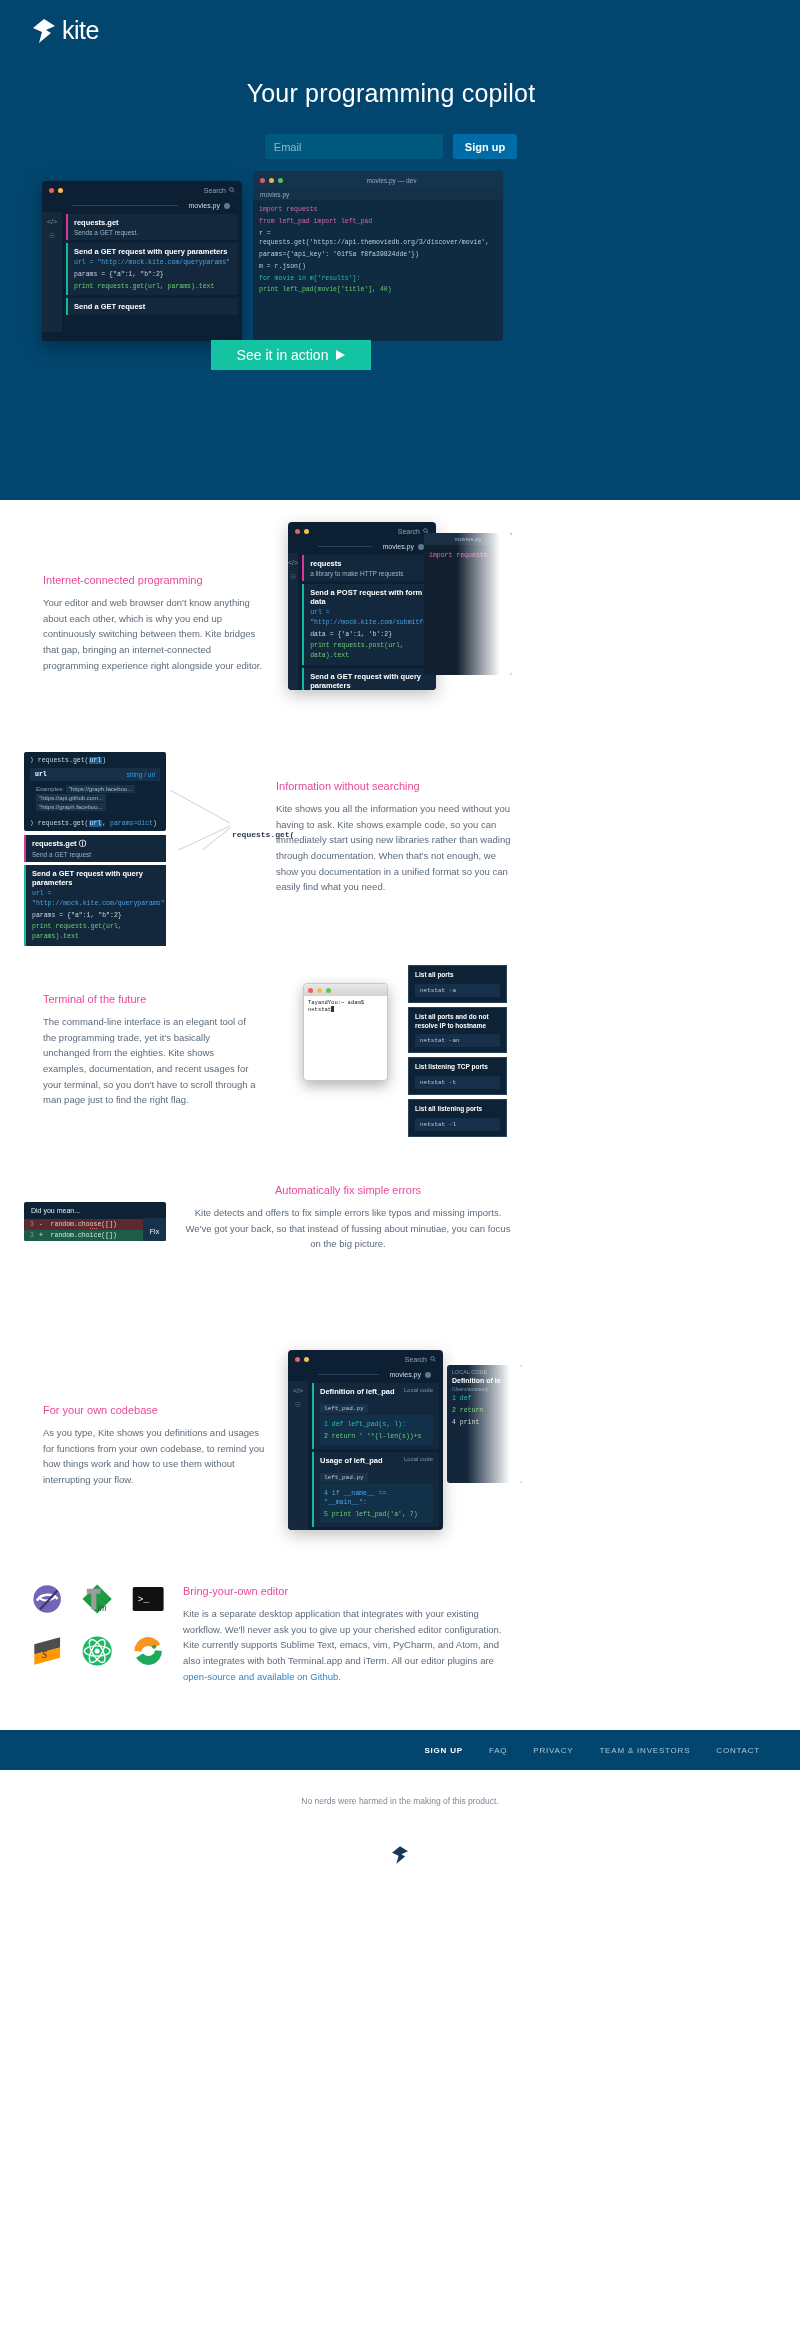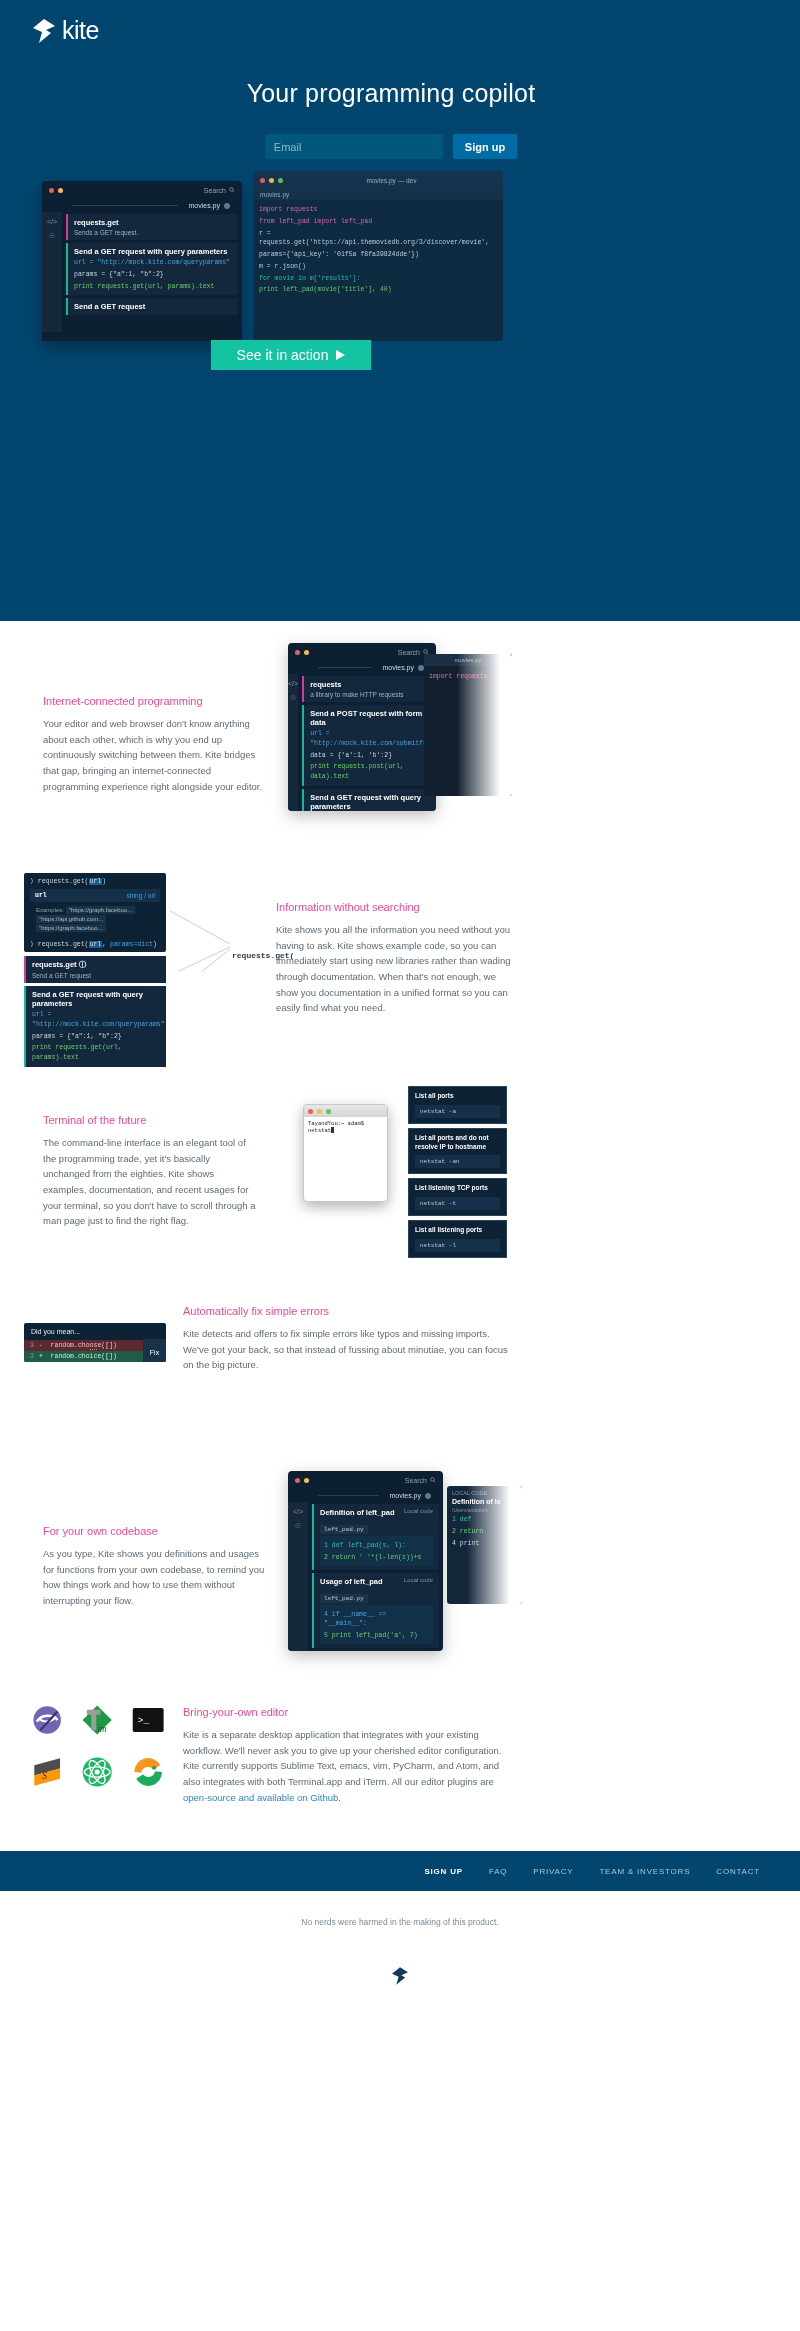--- a/index.html
+++ b/index.html
@@ -10,21 +10,21 @@
     color: #2f3b4a;
     -webkit-font-smoothing: antialiased;
   }
   .page { width: 800px; position: relative; overflow: hidden; }
 
   
   .hero {
     background: #02466f;
     padding: 0 18px 0 0;
     position: relative;
-    height: 621px;
+    height: 500px;
     overflow: hidden;
   }
   .brand {
     display: flex; align-items: center; gap: 7px;
     padding: 18px 0 0 33px;
   }
   .brand-mark { width: 22px; height: 24px; display: block; }
   .brand-name {
     color: #ffffff; font-size: 25px; letter-spacing: -0.5px; font-weight: 400;
     line-height: 1;
@@ -174,21 +174,21 @@
   .diff { font-family: "Liberation Mono", monospace; font-size: 6.5px; }
   .diff-minus { background: #5c2a2e; color: #e4c5c7; padding: 2px 6px; }
   .diff-plus { background: #1f5c46; color: #c8ecd9; padding: 2px 6px; }
   .ln { color: #8496a6; margin-right: 5px; }
   .err-underline { border-bottom: 1px dotted #ff6b6b; }
   .fix-btn {
     position: absolute; right: 0; top: 16px; width: 23px; height: 27px;
     background: #17324b; color: #fff; font-size: 7px; display: flex;
     align-items: center; justify-content: center; cursor: pointer;
   }
-  .sec4-text { position: absolute; left: 183px; top: 34px; width: 330px; }
+  .sec4-text { position: absolute; left: 183px; top: 34px; width: 330px; text-align: center; }
 
   
   .sec5 { height: 230px; }
   .sec5-text { position: absolute; left: 43px; top: 74px; width: 224px; }
   .sec5-shot {
     position: absolute; left: 288px; top: 20px; width: 155px; height: 180px;
     background: #0d2033; border-radius: 4px; overflow: hidden;
     box-shadow: 0 5px 16px rgba(0,0,0,.25);
   }
   .sec5-shot2 {

